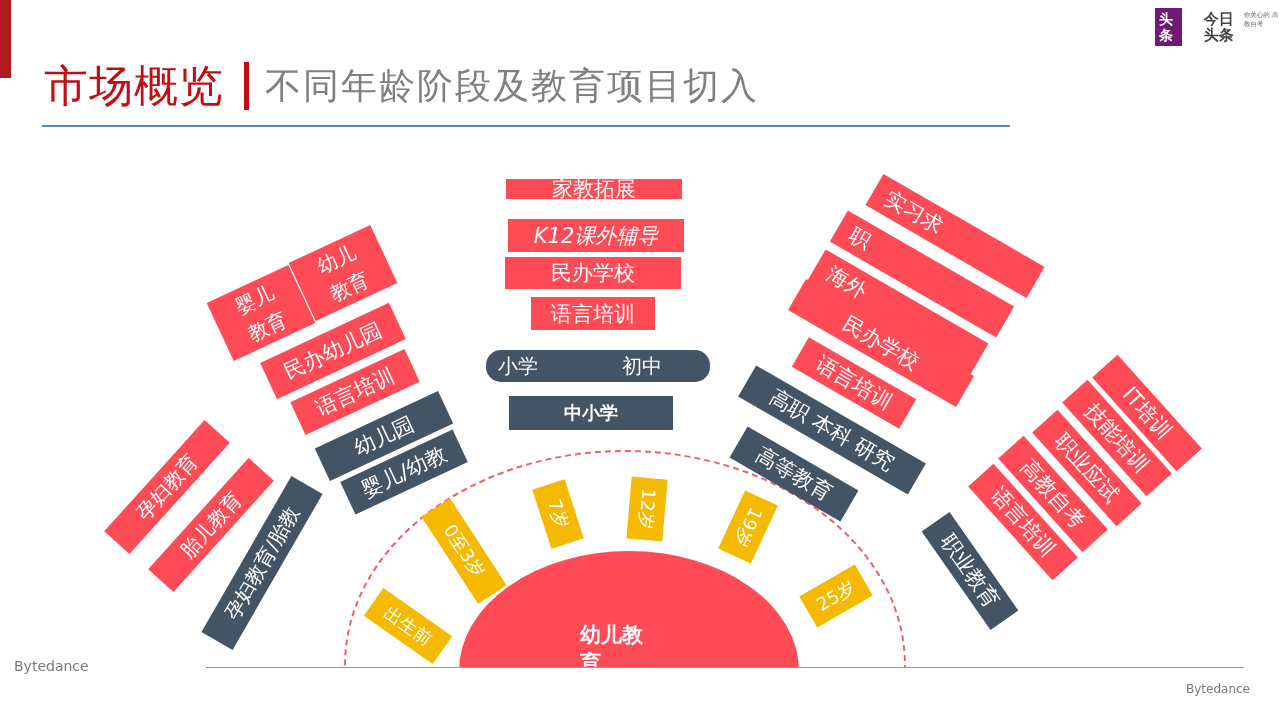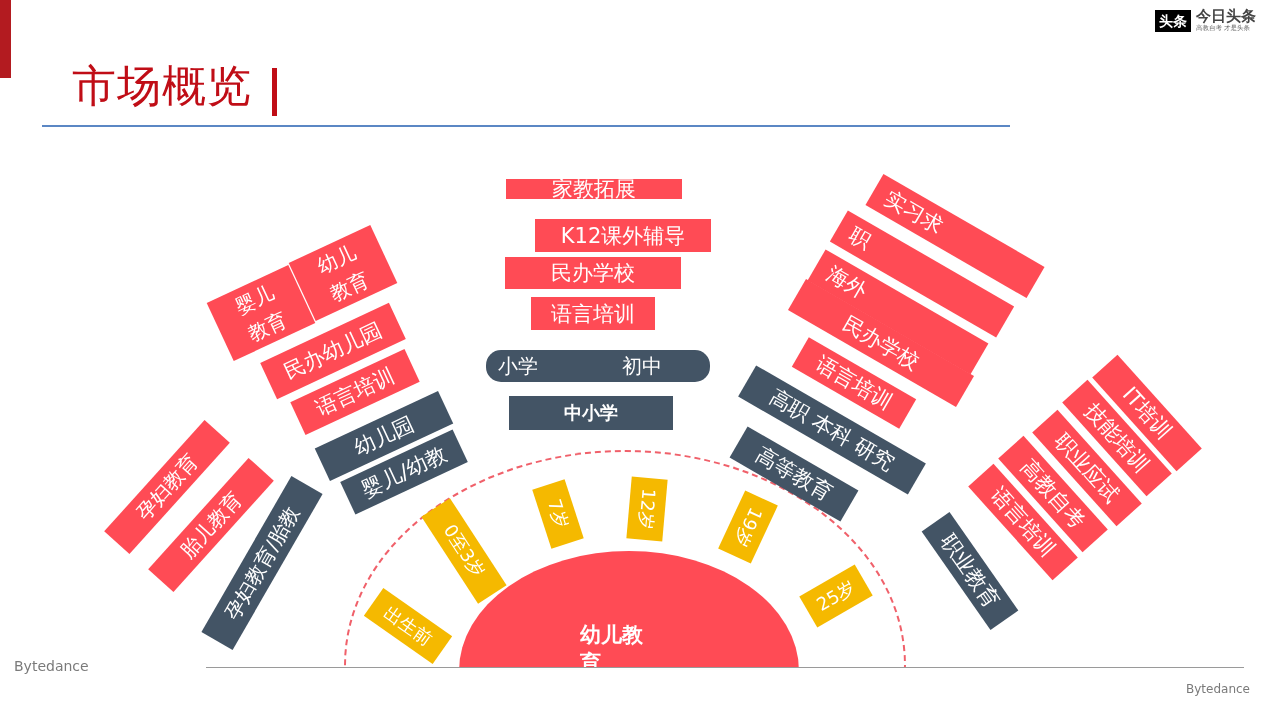--- a/index.html
+++ b/index.html
@@ -1,27 +1,27 @@
 <!DOCTYPE html>
 <html><head>
 <meta charset="utf-8">
 <style>
   html, body { margin:0; padding:0; }
   body { width:1280px; height:720px; position:relative; overflow:hidden; background:#ffffff;
          font-family:"DejaVu Sans","Liberation Sans",sans-serif; }
   .accent-bar { position:absolute; left:0; top:0; width:11px; height:78px; background:#b31b20; }
-  .title { position:absolute; left:72px; top:56px; height:60px; display:flex; align-items:flex-end; white-space:nowrap; }
+  .title { position:absolute; left:44px; top:56px; height:60px; display:flex; align-items:center; white-space:nowrap; }
   .title-main { font-family:"DejaVu Serif","Liberation Serif",serif; font-size:44px; color:#c00d16; letter-spacing:1px; }
   .title-sep { display:inline-block; width:5px; height:48px; background:#c00d16; margin:0 16px 0 20px; }
   .title-sub { font-family:"DejaVu Serif","Liberation Serif",serif; font-size:36px; color:#808080; letter-spacing:2px; }
   .title-rule { position:absolute; left:42px; top:125px; width:968px; height:2px; background:#5b87c4; }
 
   .logo { position:absolute; left:1155px; top:8px; display:flex; align-items:center; }
-  .logo-badge { background:#000000; color:#fff; font-weight:bold; font-size:14px; padding:3px 4px; line-height:16px; }
-  .logo-text { margin-left:5px; display:flex; flex-direction:column; }
+  .logo-badge { background:#701a75; color:#fff; font-weight:bold; font-size:14px; padding:3px 4px; line-height:16px; }
+  .logo-text { margin-left:22px; display:flex; flex-direction:row; }
   .logo-name { font-size:15px; color:#444; font-weight:bold; line-height:16px; }
   .logo-slogan { font-size:6.5px; color:#666; line-height:9px; }
 
   .card { position:absolute; color:#fff; display:flex; align-items:center; justify-content:center;
           white-space:nowrap; transform-origin:center center; font-size:21px; }
   .red { background:#ff4b55; }
   .dark { background:#435465; }
   .yellow { background:#f5b900; font-size:18px; }
   .multi { white-space:normal; text-align:center; line-height:30px; }
 
@@ -37,28 +37,29 @@
   .footer-right { position:absolute; left:1186px; top:682px; font-size:12px; color:#7a7a7a; }
 </style>
 </head>
 <body>
 
 <div class="accent-bar"></div>
 
 <div class="title">
   <span class="title-main">市场概览</span>
   <span class="title-sep"></span>
+  <span class="title-sub">不同年龄阶段及教育项目切入</span>
 </div>
 <div class="title-rule"></div>
 
 <div class="logo">
   <span class="logo-badge">头条</span>
   <span class="logo-text">
     <span class="logo-name">今日头条</span>
-    <span class="logo-slogan">高教自考 才是头条</span>
+    <span class="logo-slogan">你关心的 高教自考</span>
   </span>
 </div>
 
 <div class="dash-arc"></div>
 <div class="center-circle"></div>
 <div class="center-label">幼儿教育</div>
 
 <div class="card yellow" style="left:366px;top:609px;width:84px;height:34px;transform:rotate(35deg);">出生前</div>
 <div class="card yellow" style="left:412px;top:534px;width:104px;height:34px;transform:rotate(57deg);">0至3岁</div>
 <div class="card yellow" style="left:527px;top:497px;width:62px;height:34px;transform:rotate(72deg);">7岁</div>
@@ -75,21 +76,21 @@
 </div>
 <div class="card red multi" style="left:298px;top:241px;width:90px;height:64px;transform:rotate(-25deg);font-size:20px;">
   <span style="width:44px;display:block;">幼儿教育</span>
 </div>
 <div class="card red" style="left:262px;top:331px;width:142px;height:40px;transform:rotate(-25deg);">民办幼儿园</div>
 <div class="card red" style="left:292px;top:374px;width:126px;height:36px;transform:rotate(-25deg);">语言培训</div>
 <div class="card dark" style="left:316px;top:418px;width:136px;height:36px;transform:rotate(-25deg);">幼儿园</div>
 <div class="card dark" style="left:342px;top:454px;width:124px;height:36px;transform:rotate(-25deg);">婴儿/幼教</div>
 
 <div class="card red" style="left:506px;top:179px;width:176px;height:20px;">家教拓展</div>
-<div class="card red" style="left:535px;top:219px;width:176px;height:33px;">K12课外辅导</div>
+<div class="card red" style="left:508px;top:219px;width:176px;height:33px;font-style:italic;">K12课外辅导</div>
 <div class="card red" style="left:505px;top:257px;width:176px;height:32px;">民办学校</div>
 <div class="card red" style="left:531px;top:297px;width:124px;height:33px;">语言培训</div>
 <div class="card dark" style="left:486px;top:350px;width:224px;height:32px;justify-content:space-between;padding:0 48px 0 12px;box-sizing:border-box;font-size:20px;border-radius:15px;">
   <span>小学</span>
   <span>初中</span>
 </div>
 <div class="card dark" style="left:509px;top:396px;width:164px;height:34px;font-size:18px;font-weight:bold;">中小学</div>
 
 <div class="card red" style="left:862px;top:218px;width:186px;height:36px;transform:rotate(30deg);justify-content:flex-start;padding-left:14px;box-sizing:border-box;">
   <span>实习求</span>

